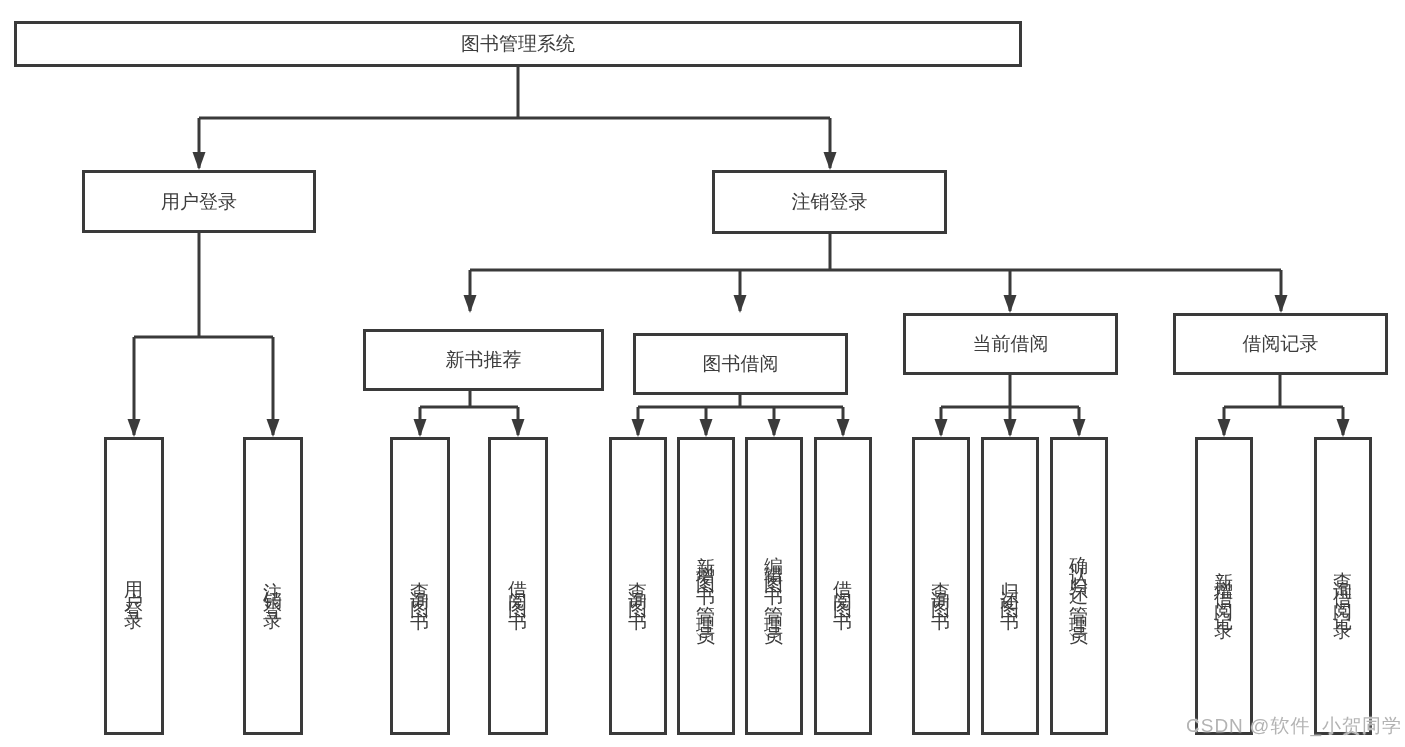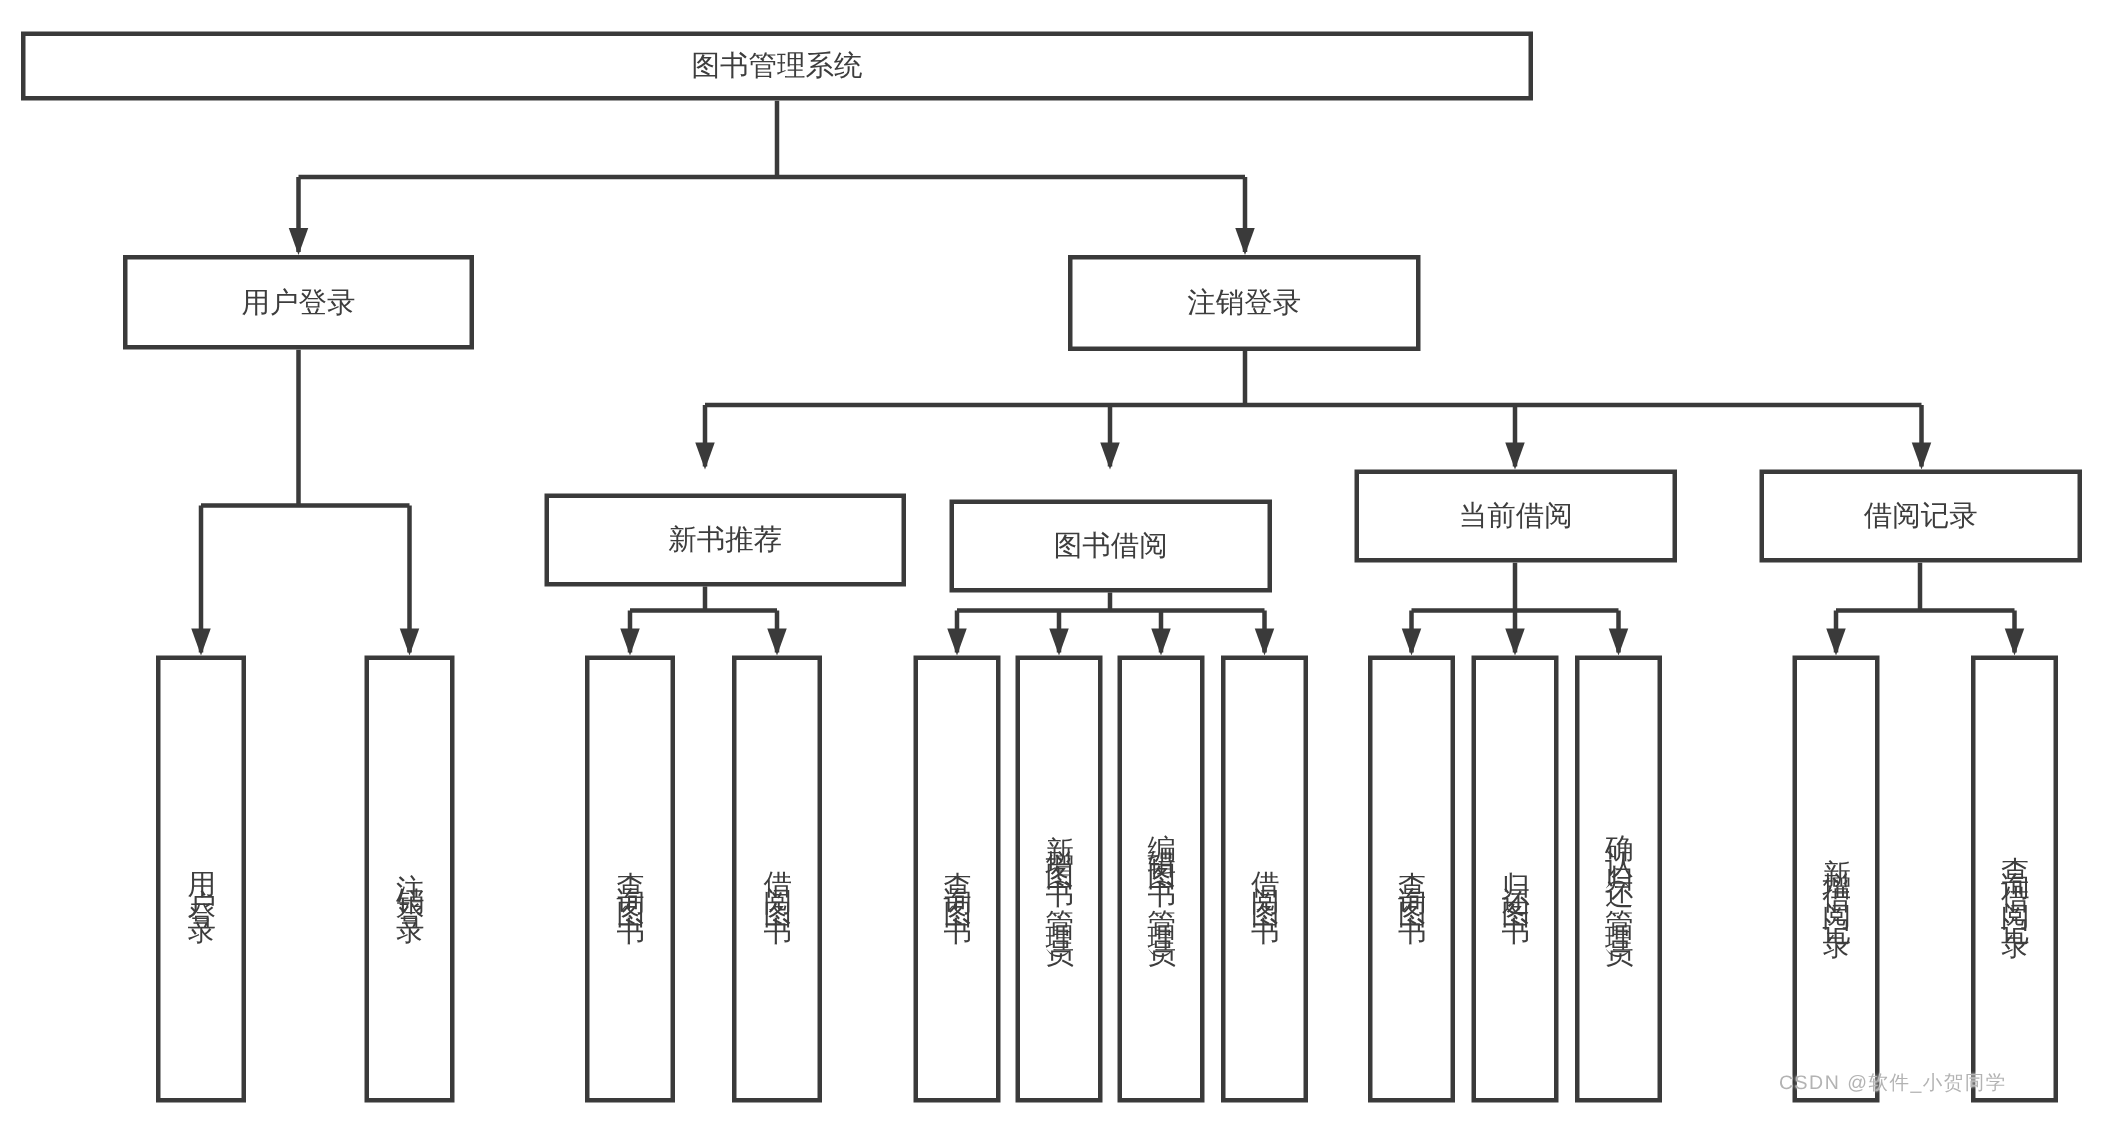--- a/index.html
+++ b/index.html
@@ -11,21 +11,21 @@
   .node{
     position:absolute;box-sizing:border-box;background:#ffffff;
     border:3px solid #3a3a3a;display:flex;align-items:center;justify-content:center;
     font-size:19px;color:#3d3d3d;z-index:2;
   }
   .leaf .vtext{
     writing-mode:vertical-rl;text-orientation:mixed;
     letter-spacing:10px;line-height:1;font-size:19px;
   }
   #watermark{
-    position:absolute;z-index:6;font-size:13px;color:#b3b3b3;white-space:nowrap;
+    position:absolute;z-index:6;font-size:19px;color:#b3b3b3;white-space:nowrap;
     left:1186px;top:713px;letter-spacing:1px;
     text-shadow:0 0 2px #ffffff,0 0 1px #ffffff;
   }
 </style>
 </head>
 <body>
 
 <div id="canvas">
 
   <svg class="wires" width="1405" height="747" viewBox="0 0 1405 747">

